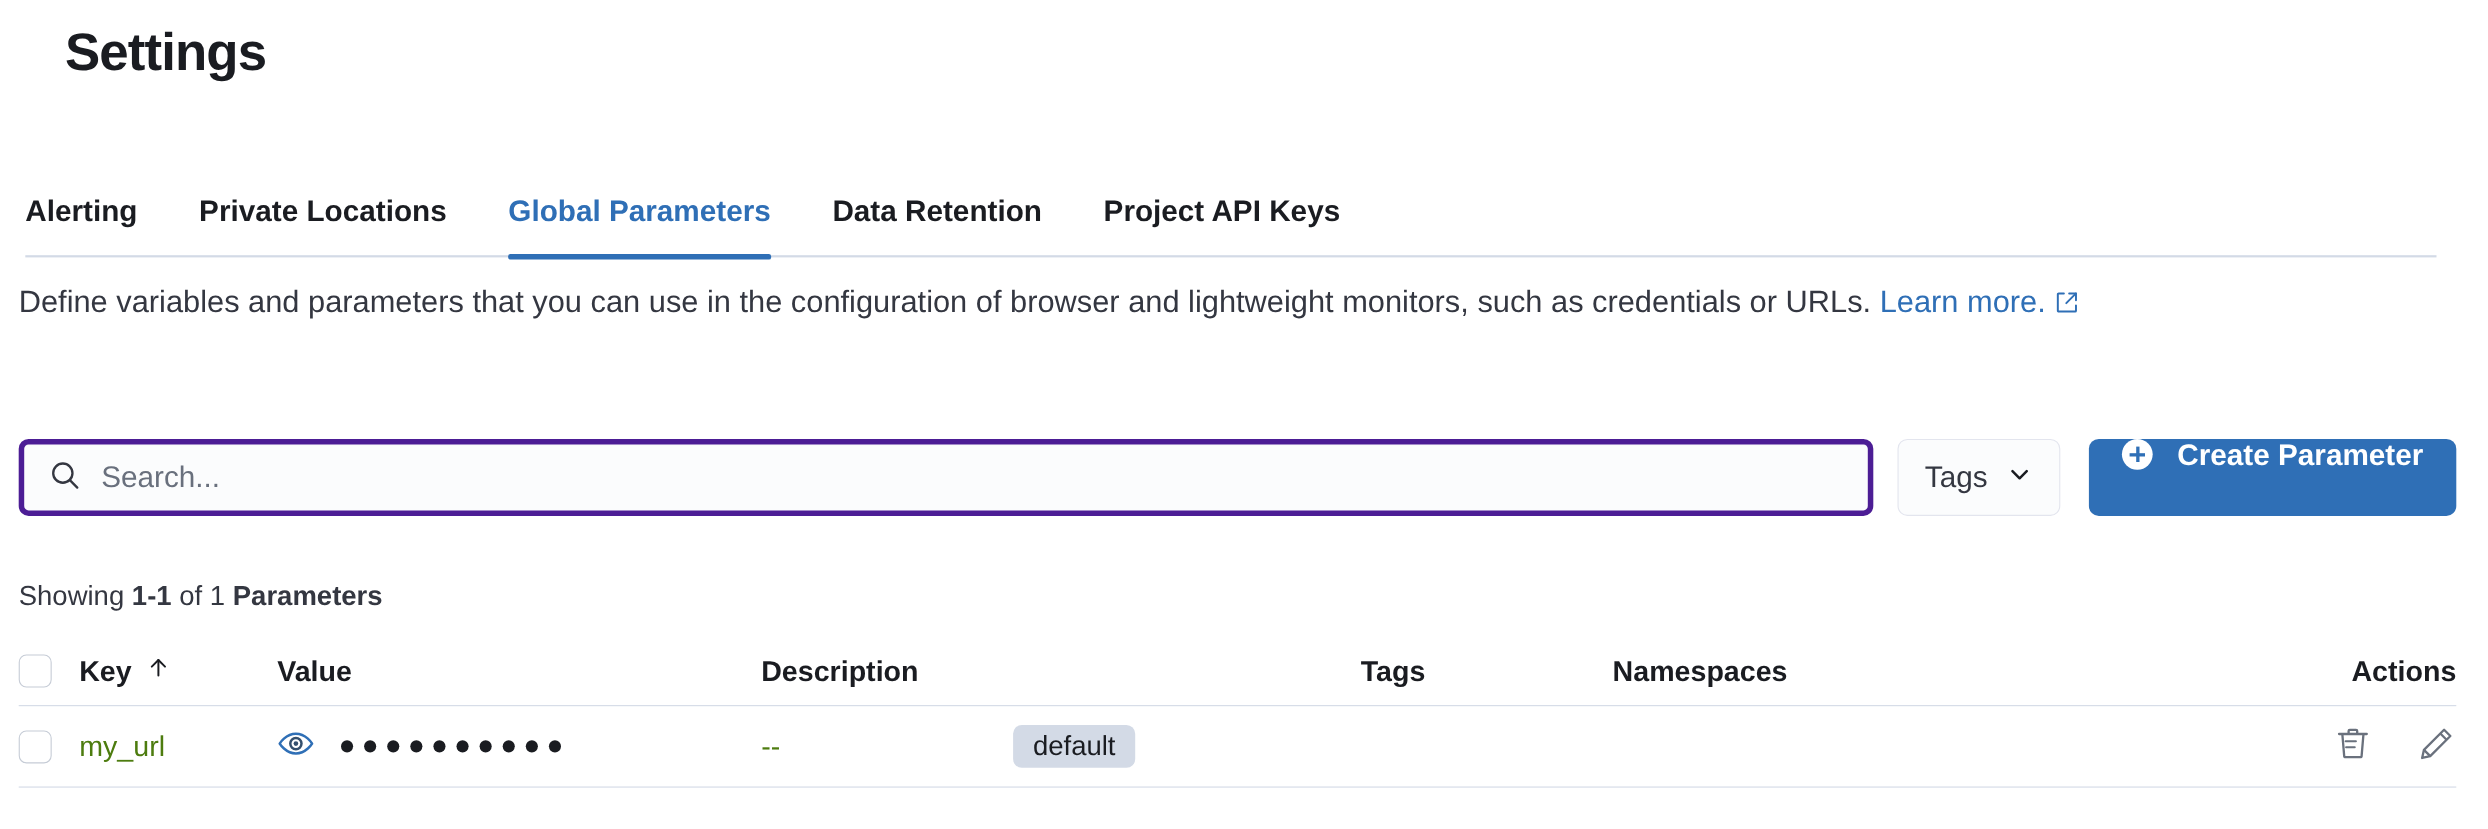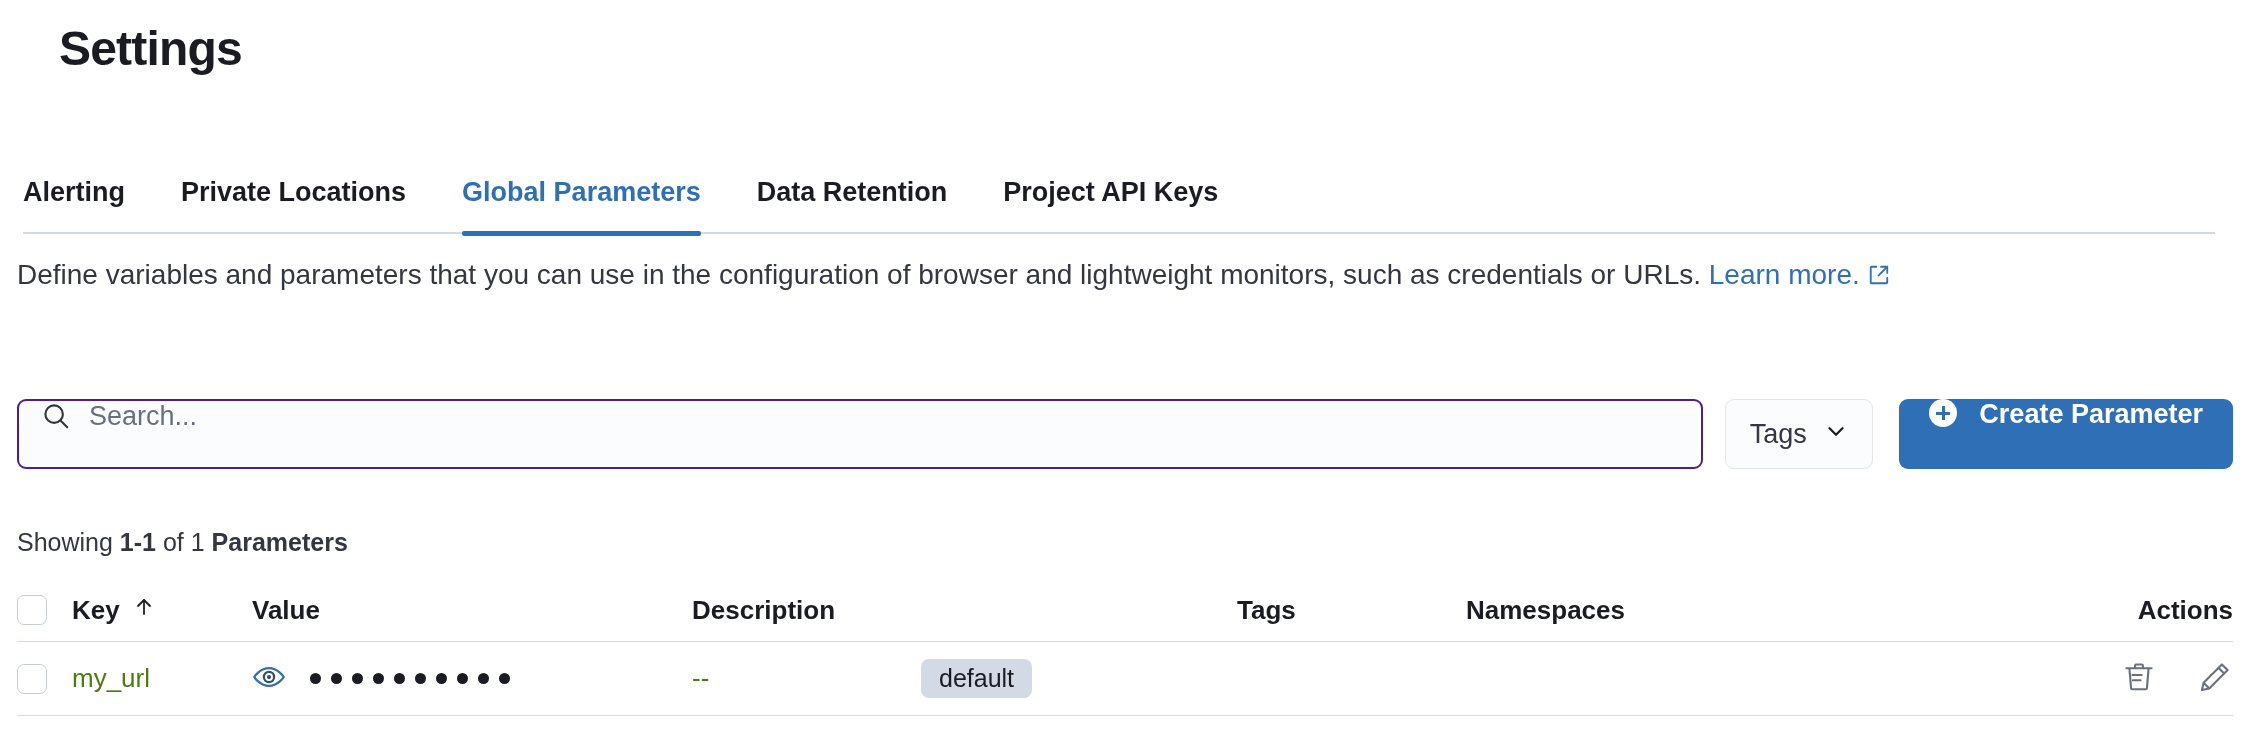--- a/index.html
+++ b/index.html
@@ -96,23 +96,24 @@
     top: 399px;
     width: 2216px;
     height: 70px;
     display: flex;
     align-items: stretch;
   }
   .search-box {
     flex: 1 1 auto;
     height: 70px;
     background: #fbfcfd;
-    border: 2px solid #4c1d95;
+    border: 5px solid #4c1d95;
     border-radius: 9px;
     display: flex;
+    align-items: center;
     padding: 0 22px;
     box-shadow: 0 1px 0 rgba(0,0,0,0.02) inset;
   }
   .search-icon { flex: 0 0 auto; margin-right: 18px; display: block; }
   .search-placeholder {
     font-size: 27px;
     color: #69707d;
     font-weight: 400;
   }
   .tags-btn {

